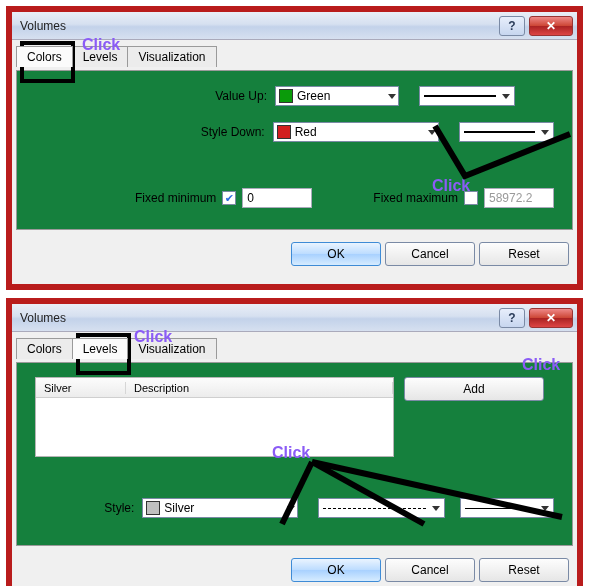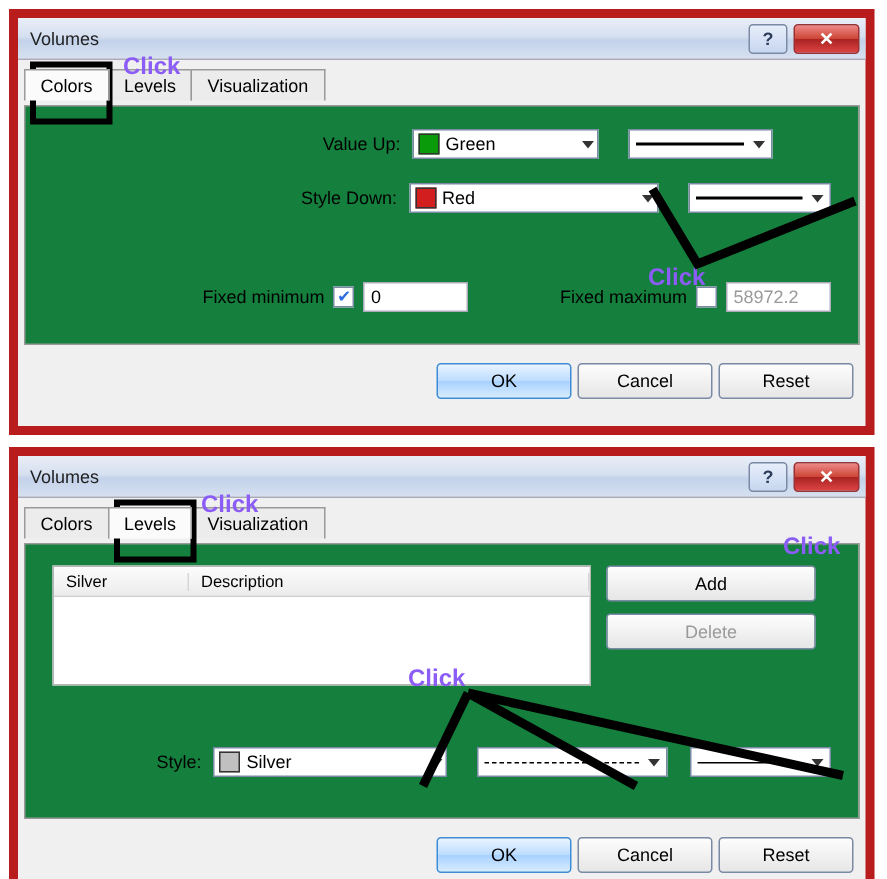--- a/index.html
+++ b/index.html
@@ -331,23 +331,20 @@
       <div class="levels-table">
         <div class="levels-header">
           <div class="col" style="width:90px;">Silver</div>
           <div class="col" style="flex:1;">Description</div>
         </div>
       </div>
       <div class="levels-buttons">
         <div class="btn wide">
             <span>Add</span>
           </div>
-        <div class="btn wide disabled">
-            <span>Delete</span>
-          </div>
       </div>
     </div>
 
     <div class="row" style="margin-top:40px;">
       <div class="lbl" style="width:110px;">Style:</div>
       <div class="combo" style="width:160px;">
         <span class="swatch" style="background:#c0c0c0"></span>
         <span>Silver</span>
         <span class="arrow"></span>
       </div>

